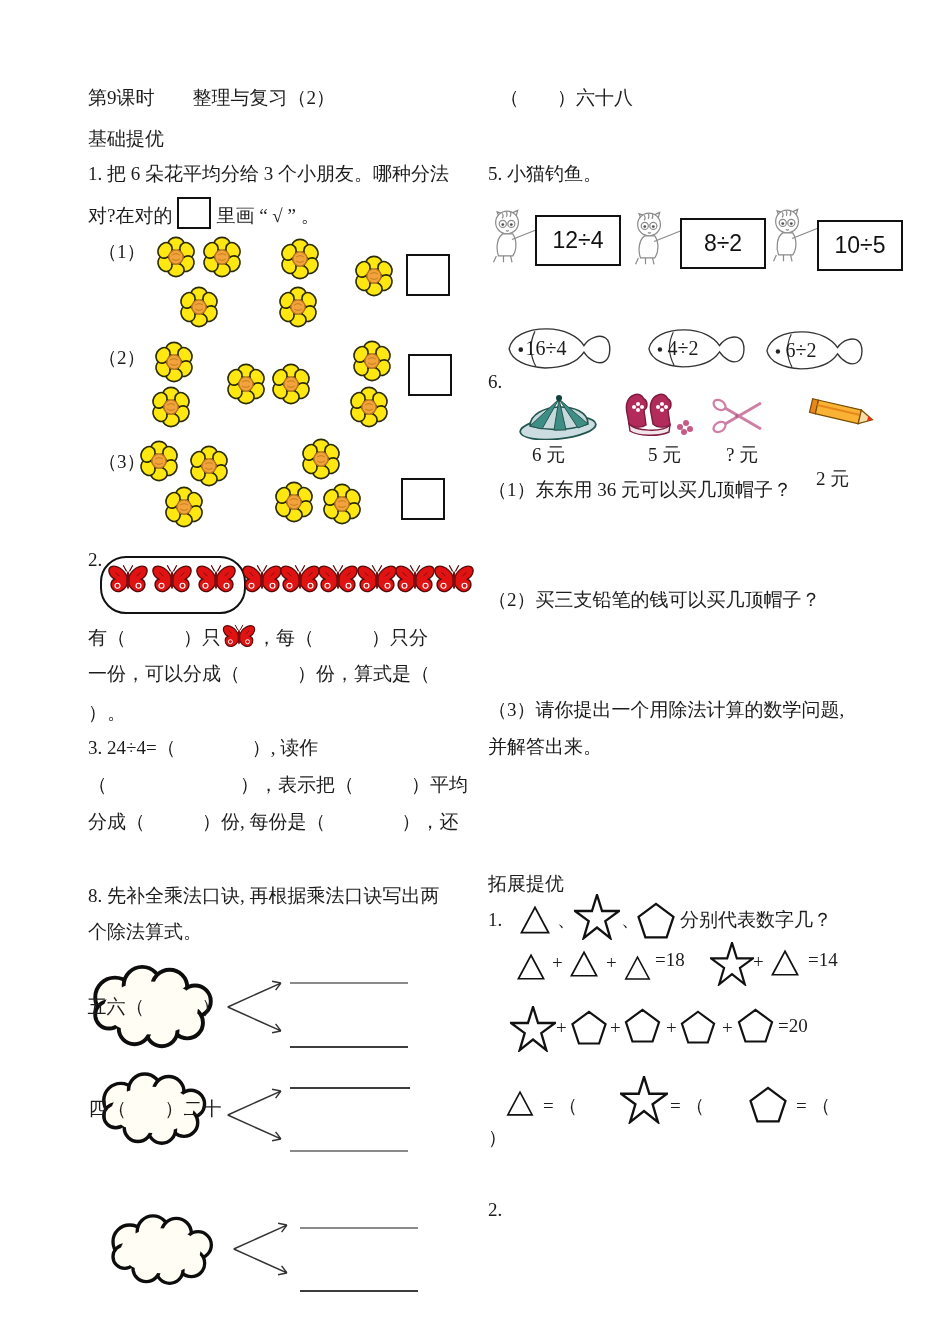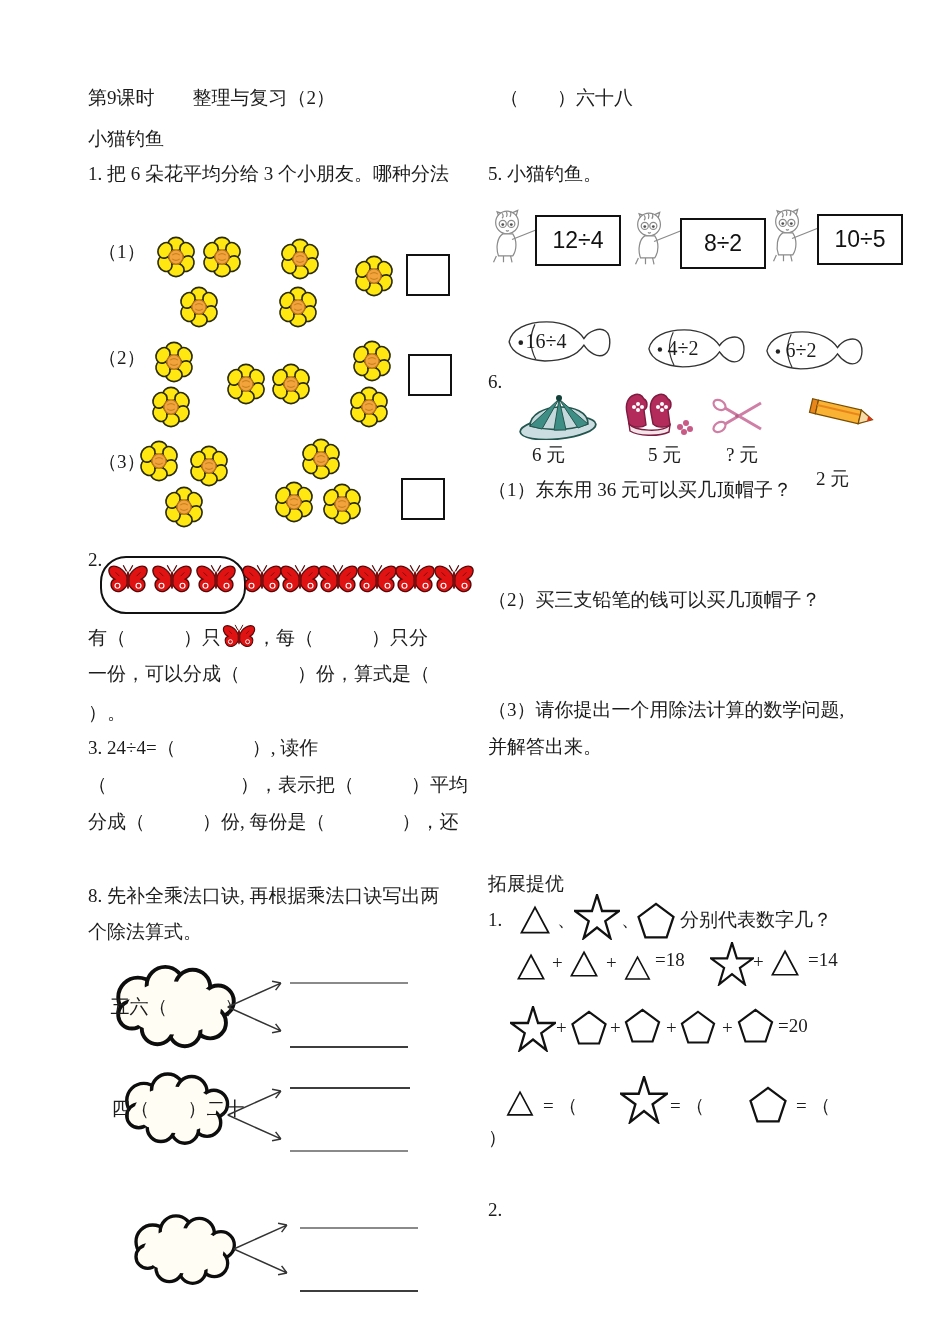--- a/index.html
+++ b/index.html
@@ -12,21 +12,21 @@
               vertical-align:-7px;margin:0 5px;}
   .card{position:absolute;border:2.6px solid #111;display:flex;align-items:center;justify-content:center;
         font-family:"Liberation Sans",sans-serif;font-size:23px;color:#111;background:#fff;}
   .bline{position:absolute;height:0;border-top:2px solid #3d3d3d;}
   .bline.gray{border-top-color:#8a8a8a;}
   .bgroup{position:absolute;border:2px solid #111;border-radius:26px;background:transparent;}
   .fishwrap{position:absolute;}
   .fishwrap .lbl{position:absolute;left:0;top:0;width:100%;height:100%;display:flex;
                  align-items:center;justify-content:center;padding-right:26px;box-sizing:border-box;
                  font-size:20px;}
-  .cloudwrap{position:absolute;margin-left:23px;}
+  .cloudwrap{position:absolute;}
   .cloudwrap .ctext{position:absolute;left:0;top:0;width:100%;height:100%;display:flex;
                     align-items:center;justify-content:center;font-size:19px;}
   svg{display:block;}
 </style>
 </head>
 <body>
 
 <svg width="0" height="0" style="position:absolute" aria-hidden="true">
   <defs>
     <symbol id="flower" viewBox="0 0 44 44">
@@ -102,23 +102,26 @@
     </symbol>
     <symbol id="pent" viewBox="0 0 100 100">
       <polygon points="50,5 96,39 78,93 22,93 4,39" fill="#ffffff" stroke="#111" stroke-width="6"></polygon>
     </symbol>
   </defs>
 </svg>
 
 <div id="page">
 
   <div class="abs t" style="left:88px;top:86px">第9课时　　整理与复习（2）</div>
-  <div class="abs t" style="left:88px;top:127px">小猫钓鱼</div>
+  <div class="abs t" style="left:88px;top:127px">基础提优</div>
 
   <div class="abs t" style="left:88px;top:162px">1. 把 6 朵花平均分给 3 个小朋友。哪种分法</div>
+  <div class="abs t" style="left:88px;top:197px">
+    <span>对?在对的</span><span class="inline-box"></span><span>里画 “ √ ” 。</span>
+  </div>
 
   <div class="abs t" style="left:98px;top:240px">（1）</div>
   <svg class="abs" style="left:155px;top:236px" width="42" height="42">
       <use href="#flower"></use>
     </svg>
   <svg class="abs" style="left:201px;top:236px" width="42" height="42">
       <use href="#flower"></use>
     </svg>
   <svg class="abs" style="left:178px;top:286px" width="42" height="42">
       <use href="#flower"></use>
@@ -265,23 +268,23 @@
       <use href="#cat"></use>
     </svg>
   <div class="card" style="left:535px;top:215px;width:82px;height:47px">12÷4</div>
   <svg class="abs" style="left:628px;top:206px" width="62" height="64">
       <use href="#cat"></use>
     </svg>
   <div class="card" style="left:680px;top:218px;width:82px;height:47px">8÷2</div>
   <svg class="abs" style="left:766px;top:203px" width="62" height="64">
       <use href="#cat"></use>
     </svg>
-  <div class="card" style="left:817px;top:214px;width:82px;height:47px">10÷5</div>
-
-  <div class="fishwrap" style="left:505px;top:316px;width:108px;height:50px">
+  <div class="card" style="left:817px;top:220px;width:82px;height:47px">10÷5</div>
+
+  <div class="fishwrap" style="left:505px;top:323px;width:108px;height:50px">
     <svg width="108" height="50">
         <use href="#fish"></use>
       </svg>
     <div class="lbl">16÷4</div>
   </div>
   <div class="fishwrap" style="left:645px;top:324px;width:102px;height:48px">
     <svg width="102" height="48">
         <use href="#fish"></use>
       </svg>
     <div class="lbl">4÷2</div>

